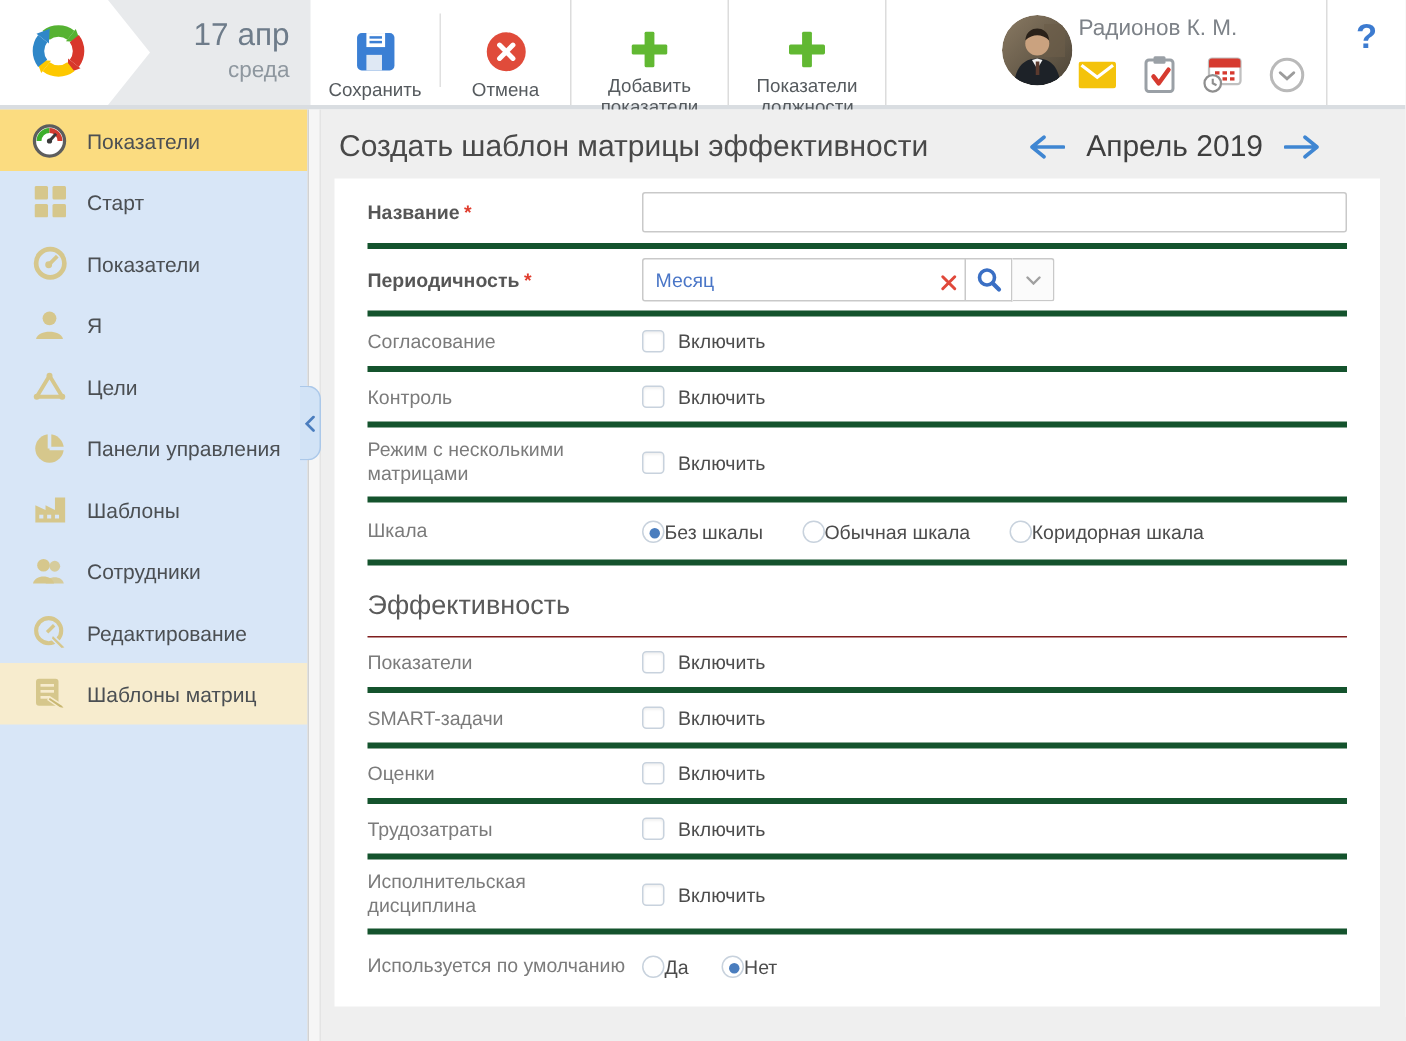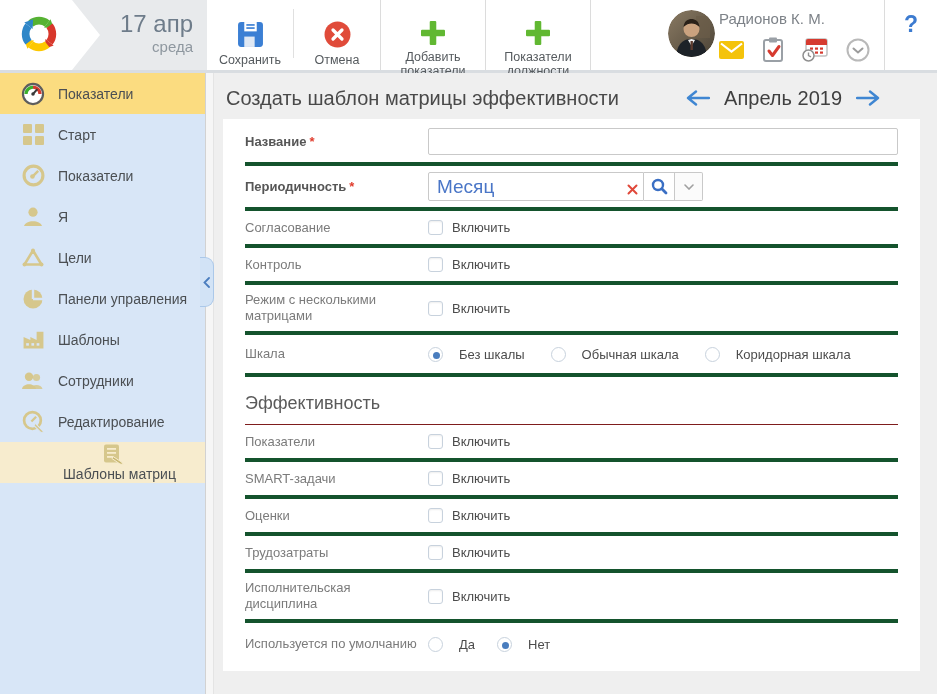--- a/index.html
+++ b/index.html
@@ -6,21 +6,21 @@
   html,body { width:937px; height:694px; }
   body { font-family:"Liberation Sans","DejaVu Sans",sans-serif; background:#efefef; overflow:hidden; }
   .screen { position:relative; width:937px; height:694px; background:#efefef; }
 
   
   .header { position:absolute; top:0; left:0; width:937px; height:73px; background:#ffffff; border-bottom:3px solid #d9dde1; display:flex; }
   .logo-zone { position:relative; width:207px; height:70px; background:#e8eaec; flex:0 0 auto; }
   .logo-pentagon { position:absolute; left:0; top:0; width:100px; height:70px; background:#ffffff; clip-path:polygon(0 0,72% 0,100% 50%,72% 100%,0 100%); }
   .logo-svg { position:absolute; left:16px; top:11px; }
   .date-block { position:absolute; right:14px; top:11px; text-align:right; }
-  .date-day { font-size:24px; color:#6e7c8a; line-height:26px; }
+  .date-day { font-size:21px; color:#6e7c8a; line-height:26px; }
   .date-weekday { font-size:15px; color:#8e979f; line-height:19px; }
 
   .toolbar { flex:1; display:flex; align-items:stretch; background:#fff; }
   .tb-btn { display:flex; flex-direction:column; align-items:center; justify-content:space-between; padding:21px 10px 4px; min-width:86px; cursor:pointer; border:none; background:none; }
   .tb-btn .ticon { height:28px; display:flex; align-items:center; justify-content:center; }
   .tb-btn .tlabel { margin-top:5px; font-size:12.5px; color:#555a5e; text-align:center; line-height:14px; max-width:84px; }
   .sep-short { width:1px; background:#e0e0e0; margin:9px 0 12px; }
   .sep-full { width:1px; background:#dcdcdc; }
 
   .user-block { display:flex; align-items:flex-start; padding:10px 14px 0 16px; margin-left:auto; }
@@ -31,21 +31,21 @@
   .uicon { cursor:pointer; display:inline-flex; align-items:center; }
   .help-zone { width:52px; display:flex; align-items:flex-start; justify-content:center; padding-top:12px; }
   .help-q { font-size:23px; font-weight:bold; color:#3c7bd0; cursor:pointer; line-height:24px; }
 
   
   .sidebar { position:absolute; left:0; top:73px; width:205px; height:621px; background:#d8e6f7; }
   .side-item { display:flex; align-items:center; height:41px; padding-left:21px; cursor:pointer; }
   .side-item .sicon { width:24px; height:24px; display:flex; align-items:center; justify-content:center; flex:0 0 auto; }
   .side-item .slabel { margin-left:13px; font-size:14px; color:#4b4f53; }
   .side-item.active-yellow { background:#fbdc80; }
-  .side-item.active-cream { background:#f7ecce;flex-direction:column; }
+  .side-item.active-cream { background:#f7ecce; }
   .collapse-tab { position:absolute; left:200px; top:257px; width:14px; height:50px; background:#d2e3f6; border:1px solid #abc8e9; border-left:none; border-radius:0 9px 9px 0; display:flex; align-items:center; justify-content:center; cursor:pointer; z-index:5; }
   .divider-strip { position:absolute; left:205px; top:73px; width:9px; height:621px; background:#f6f6f6; border-left:1px solid #d2d2d2; border-right:1px solid #e4e4e4; }
 
   
   .content { position:absolute; left:214px; top:73px; width:723px; height:621px; background:#efefef; }
   .title-row { display:flex; align-items:center; height:46px; padding:4px 54px 0 12px; }
   .page-title { font-size:20px; color:#494949; font-weight:normal; }
   .month-nav { margin-left:auto; display:flex; align-items:center; gap:12px; }
   .month-label { font-size:20px; color:#3f3f3f; }
   .arrow-btn { background:none; border:none; cursor:pointer; display:flex; align-items:center; padding:2px; }
@@ -56,35 +56,35 @@
   .flabel { width:183px; flex:0 0 auto; font-size:13px; color:#7b7b7b; line-height:16px; padding-right:10px; }
   .flabel.req { color:#565656; font-weight:bold; }
   .fstar { color:#e03c2d; font-weight:bold; margin-left:3px; }
   .fctrl { flex:1; display:flex; align-items:center; }
   .frow.tall { min-height:50px; }
   .frow.inputrow { min-height:45px; }
 
   .text-input { flex:1; height:27px; border:1px solid #c9c9c9; border-radius:2px; padding:0 8px; font-size:13px; font-family:inherit; color:#3e5fa3; outline:none; }
   .combo { display:flex; align-items:stretch; height:29px; }
   .combo-input-wrap { position:relative; width:216px; border:1px solid #c9c9c9; border-radius:2px 0 0 2px; background:#fff; display:flex; align-items:center; }
-  .combo-input { border:none; outline:none; width:100%; padding:0 24px 0 8px; font-size:19px; font-family:inherit; color:#4a76c7; background:transparent; }
+  .combo-input { border:none; outline:none; width:100%; padding:0 24px 0 8px; font-size:13px; font-family:inherit; color:#4a76c7; background:transparent; }
   .combo-clear { position:absolute; right:5px; top:8px; cursor:pointer; }
   .combo-btn { width:31px; border:1px solid #c9c9c9; border-left:none; background:#fff; display:flex; align-items:center; justify-content:center; cursor:pointer; }
   .combo-btn.dd { width:28px; border-radius:0 2px 2px 0; background:#fbfbfb; }
 
   .add-link { display:flex; align-items:center; gap:7px; cursor:pointer; background:none; border:none; padding:0; }
   .add-link span { font-size:13px; color:#4a76c7; font-family:inherit; }
 
   .cb { width:15px; height:15px; border:1px solid #c8d2dd; border-radius:3px; background:#fff; box-shadow:inset 0 1px 2px rgba(0,0,0,.07); cursor:pointer; flex:0 0 auto; }
   .cb-label { margin-left:9px; font-size:13px; color:#4c4c4c; }
   .rd { width:15px; height:15px; border:1px solid #c8d2dd; border-radius:50%; background:#fff; cursor:pointer; flex:0 0 auto; position:relative; }
   .rd.sel::after { content:""; position:absolute; left:4px; top:4px; width:7px; height:7px; border-radius:50%; background:#4a7dbe; }
   .rgroup { display:flex; align-items:center; margin-right:26px; }
   .rgroup:last-child { margin-right:0; }
-  .rd-label { margin-left:16px; font-size:13px; color:#4c4c4c; }
+  .rd-label { margin-left:0; font-size:13px; color:#4c4c4c; }
 
   .section-row { border-bottom:1px solid #7f1d1d; padding:16px 0 10px; }
   .section-title { font-size:18px; color:#5a5a5a; font-weight:normal; }
 </style>
 </head>
 <body>
 
 <div class="screen">
 
   <div class="header">

